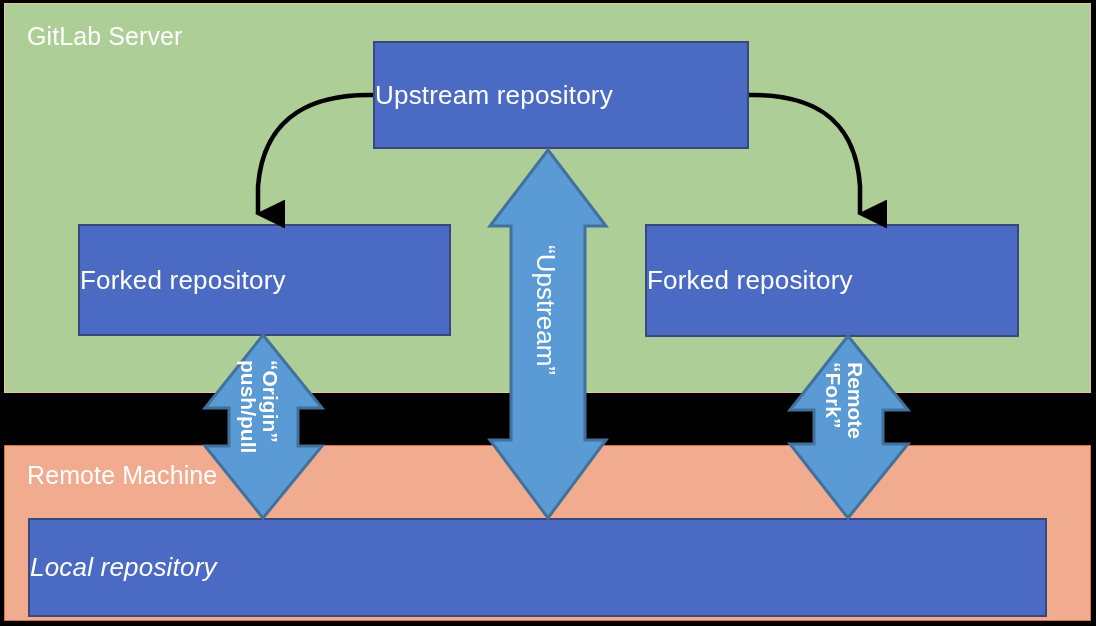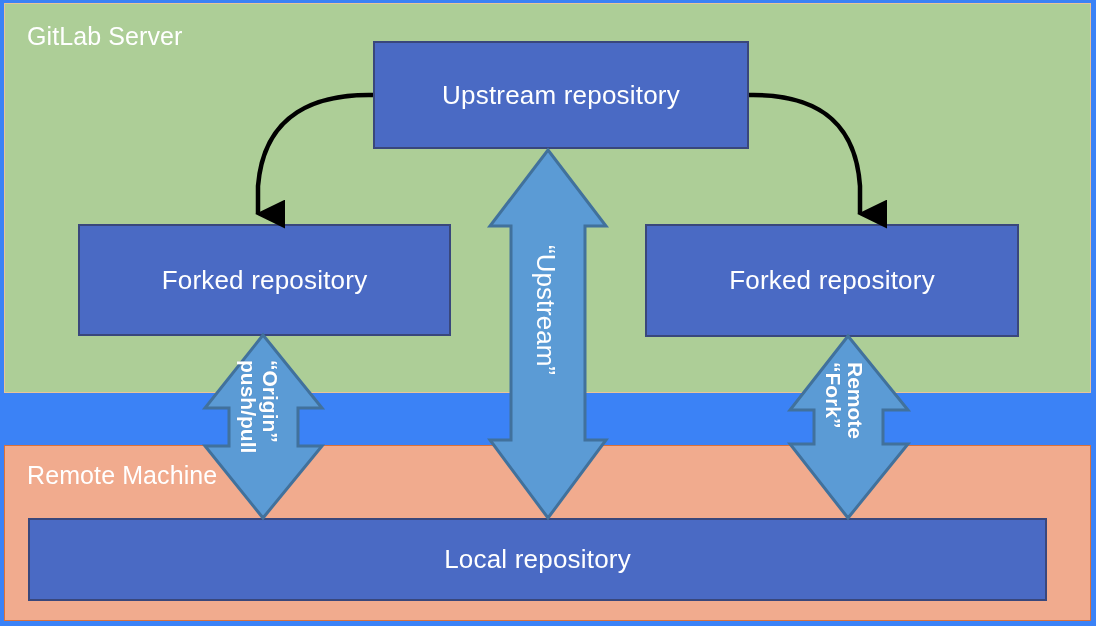--- a/index.html
+++ b/index.html
@@ -7,21 +7,21 @@
     padding: 0;
     background: #ffffff;
   }
   body {
     font-family: "Liberation Sans", sans-serif;
   }
   #canvas {
     position: relative;
     width: 1096px;
     height: 626px;
-    background: #3b82f6;
+    background: #000000;
     overflow: hidden;
   }
 
   
   .zone {
     position: absolute;
     box-sizing: border-box;
   }
   #zone-gitlab {
     left: 4px;
@@ -57,21 +57,20 @@
   }
 
   
   .repo-box {
     position: absolute;
     box-sizing: border-box;
     background: #4a6ac4;
     border: 2px solid #39477c;
     display: flex;
     align-items: center;
-    justify-content: center;
     color: #ffffff;
     font-size: 26px;
     letter-spacing: 0.2px;
     white-space: nowrap;
   }
   #box-upstream {
     left: 373px;
     top: 41px;
     width: 376px;
     height: 108px;
@@ -85,21 +84,22 @@
   #box-fork-right {
     left: 645px;
     top: 224px;
     width: 374px;
     height: 113px;
   }
   #box-local {
     left: 28px;
     top: 518px;
     width: 1019px;
-    height: 83px;
+    height: 99px;
+    font-style: italic;
   }
 
   
   .arrow-layer {
     position: absolute;
     left: 0;
     top: 0;
     width: 1096px;
     height: 626px;
     pointer-events: none;

